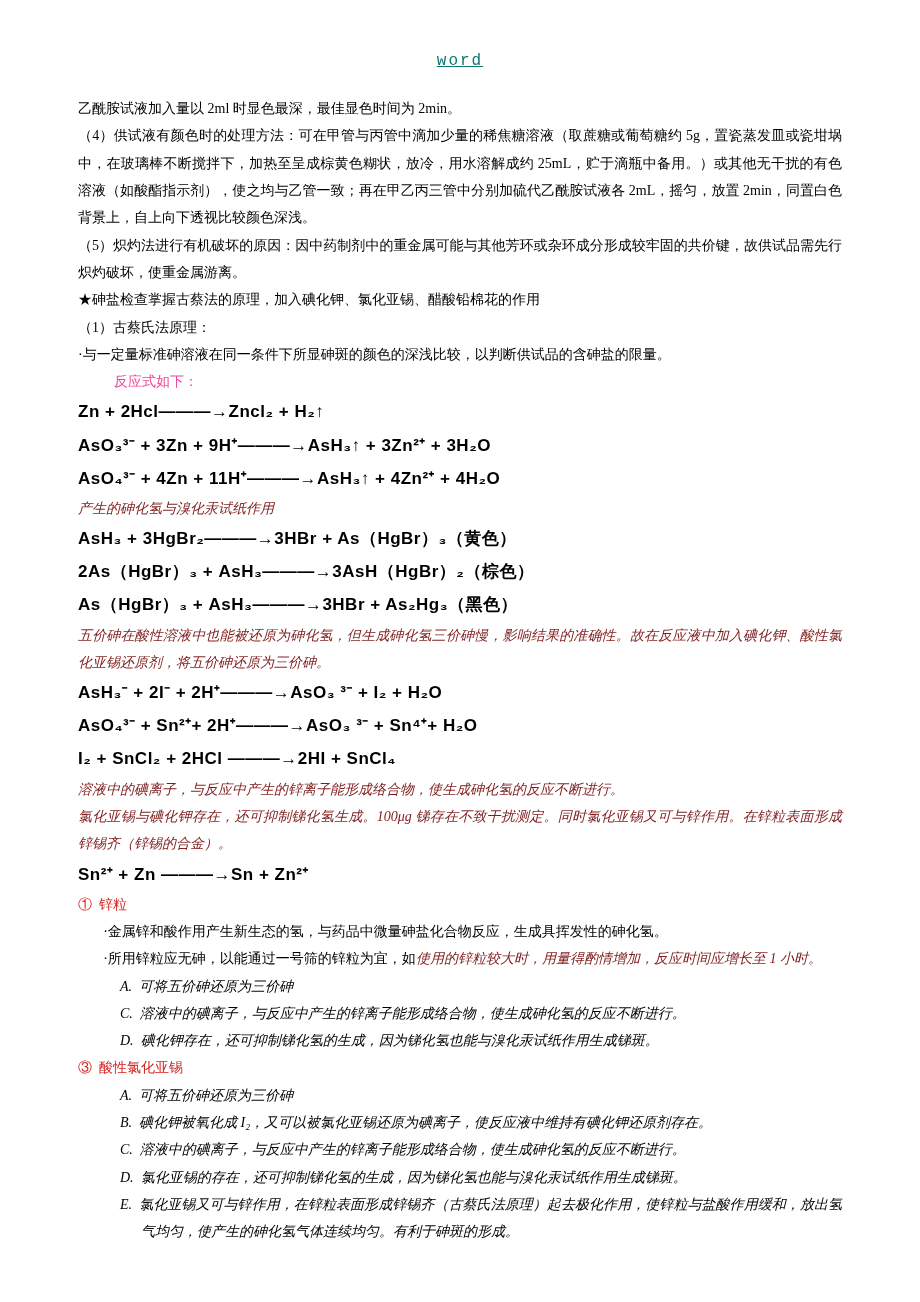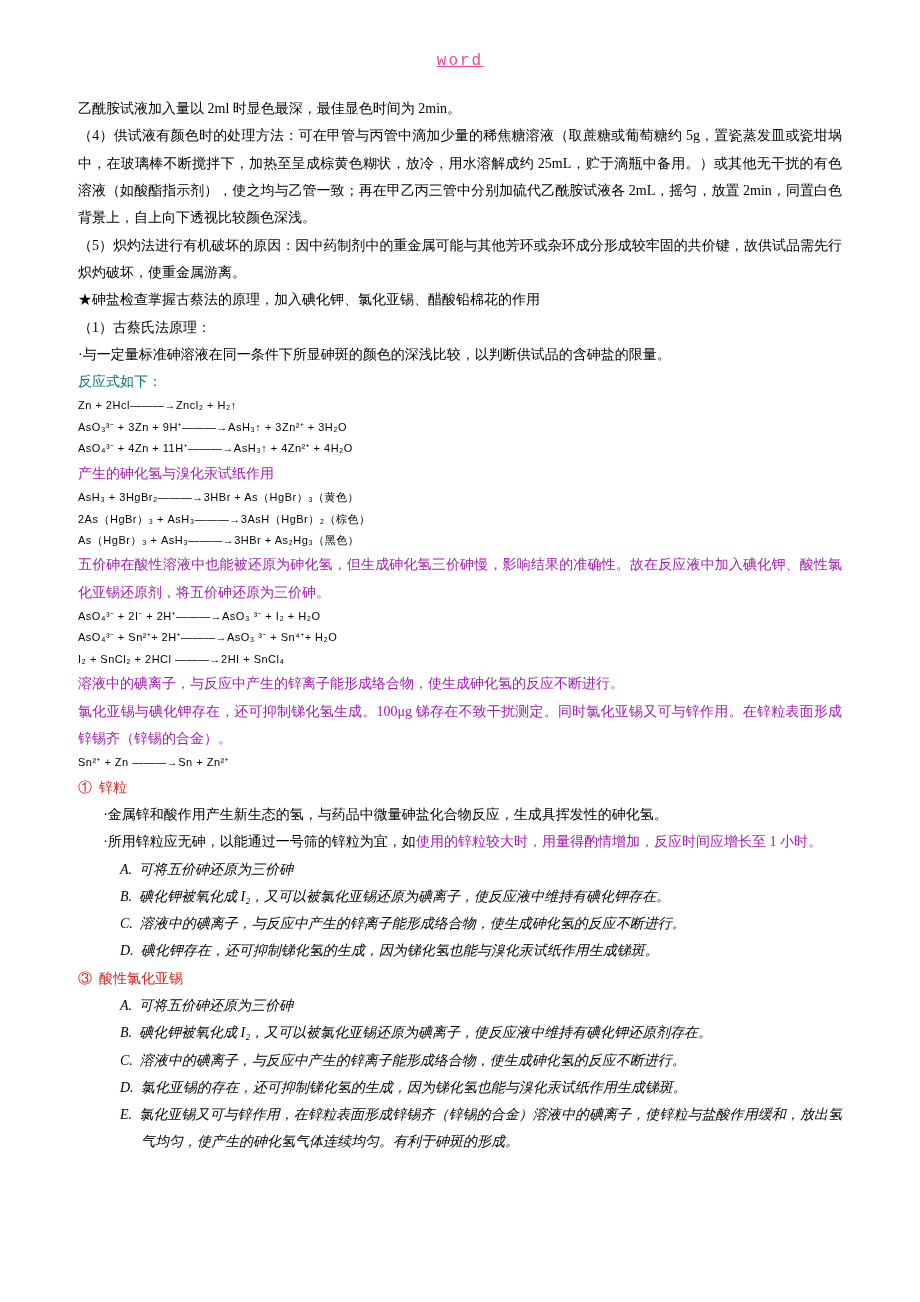--- a/index.html
+++ b/index.html
@@ -14,38 +14,38 @@
   .page {
     width: 920px;
     min-height: 1302px;
     box-sizing: border-box;
     padding: 46px 78px 40px 78px;
     position: relative;
   }
   .header-title {
     text-align: center;
     font-family: "Courier New", monospace;
-    color: #ec4899;
+    color: #0f766e;
     font-size: 16px;
     text-decoration: underline;
     letter-spacing: 2px;
     margin-bottom: 18px;
   }
   .para {
     text-align: justify;
     margin: 0;
   }
   .bold { font-weight: normal; }
-  .blue { color: #0f766e; }
+  .blue { color: #ec4899; margin-left: 36px; }
   .red { color: #d62020; }
-  .purple { color: #a21caf; }
+  .purple { color: #7f1d1d; font-style: italic; }
   .circled { font-weight: normal; }
   .indent-2 { padding-left: 4.5em; text-indent: -1.5em; font-style: italic; }
   .bullet-line { padding-left: 3em; text-indent: -1.2em; }
-  .eq { font-family: Arial, sans-serif; font-weight: normal; font-size: 11px; letter-spacing: 0.5px; }
+  .eq { font-family: Arial, sans-serif; font-weight: bold; font-size: 17px; letter-spacing: 0.5px; }
   .underline { text-decoration: underline; }
 </style>
 </head>
 <body>
 
 <div class="page">
 
   <div class="header-title">word</div>
 
   <p class="para">乙酰胺试液加入量以 2ml 时显色最深，最佳显色时间为 2min。</p>
@@ -70,46 +70,45 @@
   <p class="para eq">AsO₄³⁻ + 4Zn + 11H⁺———→AsH₃↑ + 4Zn²⁺ + 4H₂O</p>
 
   <p class="para purple">产生的砷化氢与溴化汞试纸作用</p>
 
   <p class="para eq">AsH₃ + 3HgBr₂———→3HBr + As（HgBr）₃（黄色）</p>
   <p class="para eq">2As（HgBr）₃ + AsH₃———→3AsH（HgBr）₂（棕色）</p>
   <p class="para eq">As（HgBr）₃ + AsH₃———→3HBr + As₂Hg₃（黑色）</p>
 
   <p class="para purple">五价砷在酸性溶液中也能被还原为砷化氢，但生成砷化氢三价砷慢，影响结果的准确性。故在反应液中加入碘化钾、酸性氯化亚锡还原剂，将五价砷还原为三价砷。</p>
 
-  <p class="para eq">AsO₄³⁻ + 2I⁻ + 2H⁺———→AsO₃ ³⁻ + I₂ + H₂O</p>
+  <p class="para eq">AsH₃⁻ + 2I⁻ + 2H⁺———→AsO₃ ³⁻ + I₂ + H₂O</p>
   <p class="para eq">AsO₄³⁻ + Sn²⁺+ 2H⁺———→AsO₃ ³⁻ + Sn⁴⁺+ H₂O</p>
   <p class="para eq">I₂ + SnCl₂ + 2HCl ———→2HI + SnCl₄</p>
 
   <p class="para purple">溶液中的碘离子，与反应中产生的锌离子能形成络合物，使生成砷化氢的反应不断进行。</p>
 
 
   <p class="para purple">氯化亚锡与碘化钾存在，还可抑制锑化氢生成。100μg 锑存在不致干扰测定。同时氯化亚锡又可与锌作用。在锌粒表面形成锌锡齐（锌锡的合金）。</p>
 
   <p class="para eq">Sn²⁺ + Zn ———→Sn + Zn²⁺</p>
 
   <p class="para">
     <span class="red circled">①</span>&nbsp;&nbsp;<span class="red">锌粒</span>
   </p>
   <p class="para bullet-line">·金属锌和酸作用产生新生态的氢，与药品中微量砷盐化合物反应，生成具挥发性的砷化氢。</p>
   <p class="para bullet-line">
     <span>·所用锌粒应无砷，以能通过一号筛的锌粒为宜，如</span><span class="purple">使用的锌粒较大时，用量得酌情增加，反应时间应增长至 1 小时。</span>
   </p>
 
   <p class="para indent-2"><span>A.</span>&nbsp;&nbsp;<span>可将五价砷还原为三价砷</span></p>
-  <p class="para indent-2"><span>B.</span>&nbsp;&nbsp;<span>碘化钾被氧化成 I₂，又可以被氯化亚锡还原为碘离子，使反应液中维持有碘化钾存在。</span></p>
   <p class="para indent-2"><span>C.</span>&nbsp;&nbsp;<span>溶液中的碘离子，与反应中产生的锌离子能形成络合物，使生成砷化氢的反应不断进行。</span></p>
   <p class="para indent-2"><span>D.</span>&nbsp;&nbsp;<span>碘化钾存在，还可抑制锑化氢的生成，因为锑化氢也能与溴化汞试纸作用生成锑斑。</span></p>
 
   <p class="para">
     <span class="red circled">③</span>&nbsp;&nbsp;<span class="red">酸性氯化亚锡</span>
   </p>
   <p class="para indent-2"><span>A.</span>&nbsp;&nbsp;<span>可将五价砷还原为三价砷</span></p>
   <p class="para indent-2"><span>B.</span>&nbsp;&nbsp;<span>碘化钾被氧化成 I₂，又可以被氯化亚锡还原为碘离子，使反应液中维持有碘化钾还原剂存在。</span></p>
   <p class="para indent-2"><span>C.</span>&nbsp;&nbsp;<span>溶液中的碘离子，与反应中产生的锌离子能形成络合物，使生成砷化氢的反应不断进行。</span></p>
   <p class="para indent-2"><span>D.</span>&nbsp;&nbsp;<span>氯化亚锡的存在，还可抑制锑化氢的生成，因为锑化氢也能与溴化汞试纸作用生成锑斑。</span></p>
-  <p class="para indent-2"><span>E.</span>&nbsp;&nbsp;<span>氯化亚锡又可与锌作用，在锌粒表面形成锌锡齐（锌锡的合金）溶液中的碘离子，使锌粒与盐酸作用缓和，放出氢气均匀，使产生的砷化氢气体连续均匀。有利于砷斑的形成。</span></p>
+  <p class="para indent-2"><span>E.</span>&nbsp;&nbsp;<span>氯化亚锡又可与锌作用，在锌粒表面形成锌锡齐（古蔡氏法原理）起去极化作用，使锌粒与盐酸作用缓和，放出氢气均匀，使产生的砷化氢气体连续均匀。有利于砷斑的形成。</span></p>
 
 </div>
 
 </body></html>

